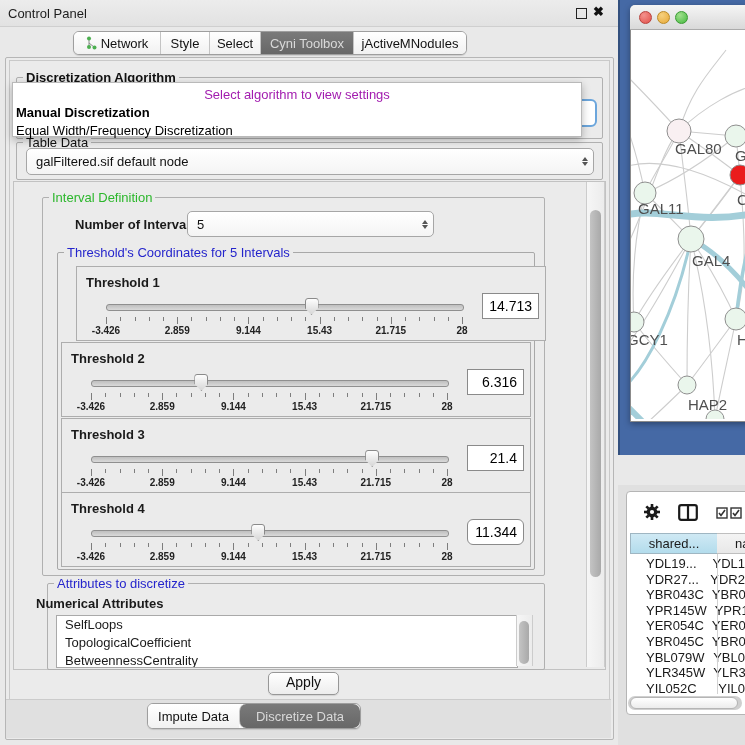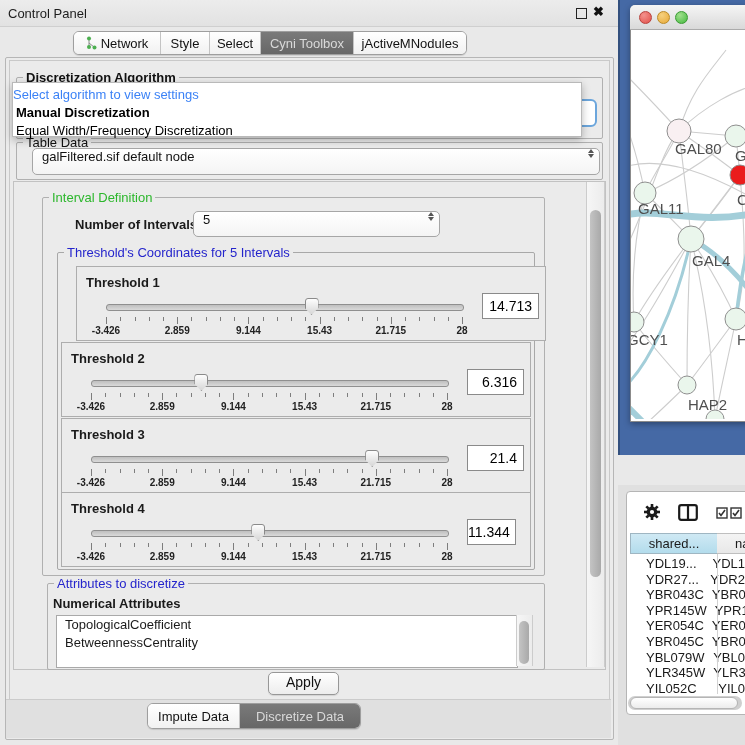--- a/index.html
+++ b/index.html
@@ -19,28 +19,28 @@
   .seg .segb{display:flex;align-items:center;justify-content:center;gap:4px;
        border-left:1px solid #c4c4c4;background:linear-gradient(#ffffff,#f1f1f1);
        color:#111;white-space:nowrap;font-size:13px;}
   .seg .segb:first-child{border-left:none;}
   .seg .segb.sel{background:linear-gradient(#7a7a7a,#676767);color:#d9d9d9;}
   
   .panel-border{border:1px solid #b6b6b6;background:#ebebeb;border-radius:2px;}
   .group{border:1px solid #b0b0b0;border-radius:2px;}
   .group-title{position:absolute;top:-8px;left:6px;background:#ebebeb;padding:0 3px;font-size:13px;}
   .combo{background:linear-gradient(#ffffff,#f4f4f4);border:1px solid #a6a6a6;border-radius:5px;
-         display:flex;align-items:flex-start;box-shadow:inset 0 1px 0 #fff;margin-left:6px;}
+         display:flex;align-items:center;box-shadow:inset 0 1px 0 #fff;}
   .combo .ctext{flex:1;padding-left:9px;color:#111;}
   .stepper{width:16px;display:flex;flex-direction:column;align-items:center;justify-content:center;gap:1px;}
   .tri-up{width:0;height:0;border-left:3.5px solid transparent;border-right:3.5px solid transparent;border-bottom:4.5px solid #555;}
   .tri-dn{width:0;height:0;border-left:3.5px solid transparent;border-right:3.5px solid transparent;border-top:4.5px solid #555;}
   
   .popup{background:#fff;border:1px solid #b9b9b9;box-shadow:0 3px 8px rgba(0,0,0,.28);z-index:40;}
-  .popup .ph{color:#3b82f6;text-align:left;padding-top:4px;height:17px;}
+  .popup .ph{color:#a21caf;text-align:center;padding-top:4px;height:17px;}
   .popup .opt{padding:1px 3px;height:16px;color:#000;}
   .popup .opt.bold{font-weight:bold;}
   
   .thr-panel{border:1px solid #adadad;background:#ebebeb;}
   .thr-label{font-weight:bold;}
   .track{height:5px;border:1px solid #8f8f8f;border-radius:3px;
          background:linear-gradient(#bfbfbf,#d9d9d9);}
   .handle{width:14px;height:17px;background:linear-gradient(#fdfdfd,#d7d7d7);
           border:1px solid #8a8a8a;border-radius:3px 3px 2px 2px;
           clip-path:polygon(0 0,100% 0,100% 58%,50% 100%,0 58%);box-sizing:border-box;}
@@ -307,43 +307,44 @@
         <div class="abs tick" style="left: 299.6px; top: 50px; height: 4px;"></div>
         <div class="abs tick" style="left: 313.8px; top: 50px; height: 7px;"></div>
         <div class="abs ticklab" style="left: 313.8px; top: 58px;">21.715</div>
         <div class="abs tick" style="left: 328px; top: 50px; height: 4px;"></div>
         <div class="abs tick" style="left: 342.3px; top: 50px; height: 4px;"></div>
         <div class="abs tick" style="left: 356.5px; top: 50px; height: 4px;"></div>
         <div class="abs tick" style="left: 370.8px; top: 50px; height: 4px;"></div>
         <div class="abs tick" style="left: 385px; top: 50px; height: 7px;"></div>
         <div class="abs ticklab" style="left: 385px; top: 58px;">28</div>
         <div class="abs handle" style="left: 189.3px; top: 31px;"></div>
-        <div class="abs valbox" style="left: 405px; top: 26px; width: 49px; height: 26px;">11.344</div>
+        <div class="abs valbox" style="left: 405px; top: 26px; width: 57px; height: 26px; border-radius: 6px;">11.344</div>
       </div>
     </div>
 
   <div class="abs group" style="left:47px;top:583px;width:496px;height:85px;">
     <span class="group-title" style="color:#2525cc;background:#ebebeb;">Attributes to discretize</span>
   </div>
-  <div class="abs" style="left:53px;top:596px;font-weight:bold;">Numerical Attributes</div>
+  <div class="abs" style="left:36px;top:596px;font-weight:bold;">Numerical Attributes</div>
   <div class="abs listbox" style="left:56px;top:615px;width:460px;height:51px;" id="attr-list">
+      <div class="listitem">SelfLoops</div>
       <div class="listitem">TopologicalCoefficient</div>
       <div class="listitem">BetweennessCentrality</div>
     </div>
   <div class="abs sb-track" style="left:516px;top:615px;width:15px;height:51px;">
     <div class="sb-thumb abs" style="left:2px;top:6px;width:10px;height:43px;"></div>
   </div>
 
   <div class="abs btn" style="left:268px;top:672px;width:69px;height:20px;padding-top:1px;">Apply</div>
   <div class="abs" style="left:6px;top:699px;width:605px;height:38px;background:#e0e0e0;border-top:1px solid #cbcbcb;"></div>
   <div class="abs seg" id="bottom-tabs" style="left:147px;top:703px;height:24px;">
       <div class="segb" style="width: 91px;">
         <span>Impute Data</span>
       </div>
-      <div class="segb sel" style="width: 120px;">
+      <div class="segb sel" style="width: 120px; border-radius: 7px;">
         <span>Discretize Data</span>
       </div>
     </div>
 
   <div class="abs blue-frame"></div>
   <div class="abs mac-window"></div>
   <div class="abs mac-titlebar"></div>
   <div class="abs tl" style="left:639px;top:11px;background:radial-gradient(circle at 35% 30%,#f3928d,#e2504a);border:1px solid #b8423d;"></div>
   <div class="abs tl" style="left:657px;top:11px;background:radial-gradient(circle at 35% 30%,#f6d07e,#e7a937);border:1px solid #bb8a26;"></div>
   <div class="abs tl" style="left:675px;top:11px;background:radial-gradient(circle at 35% 30%,#a1e08e,#43b93e);border:1px solid #3a9a33;"></div>

